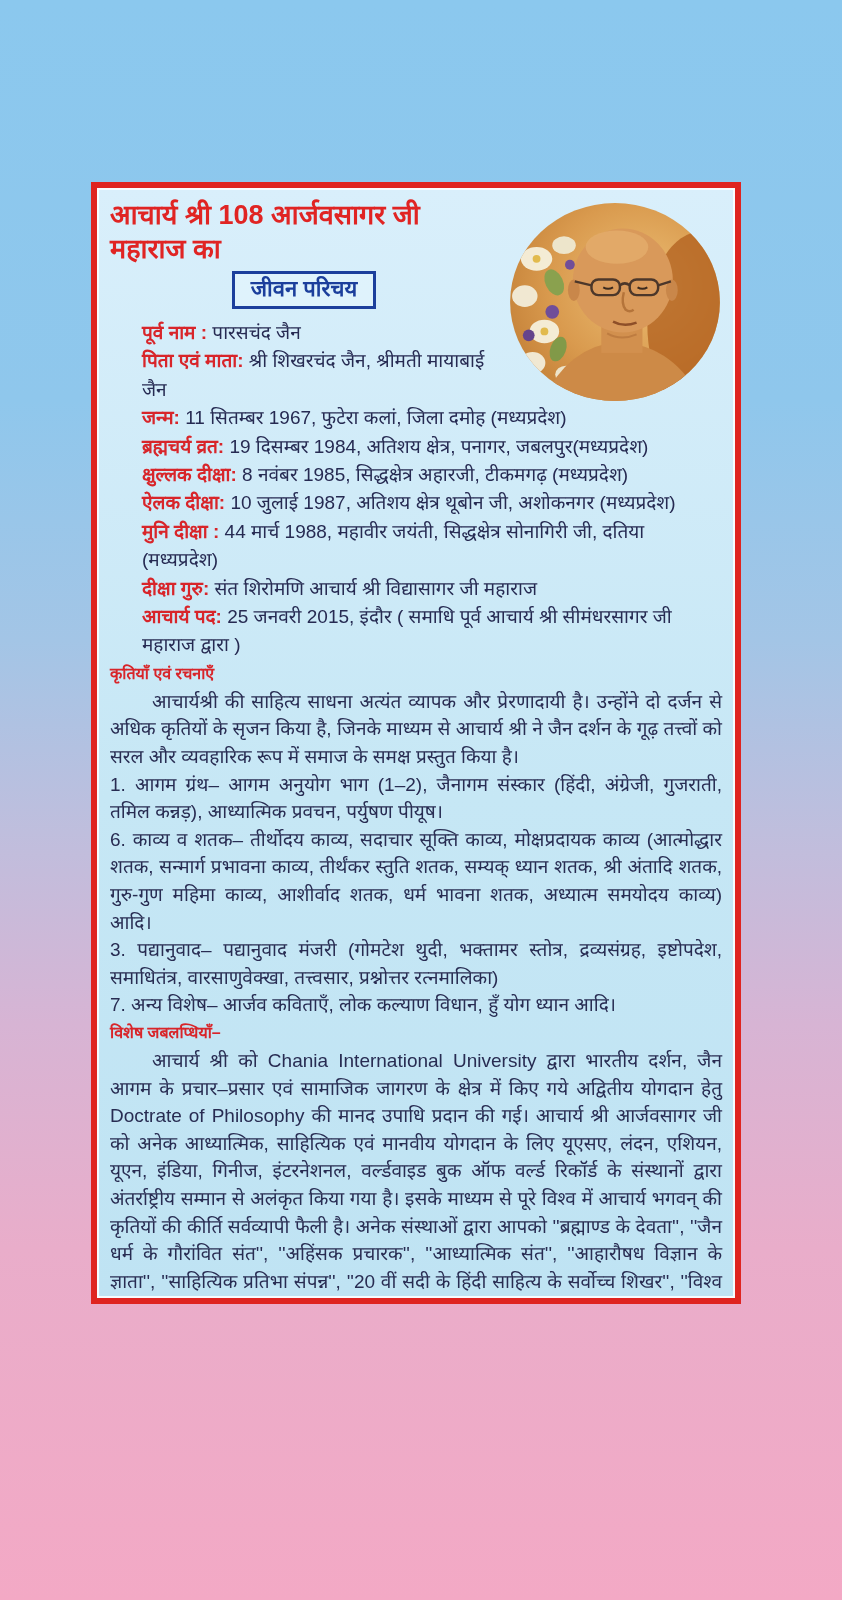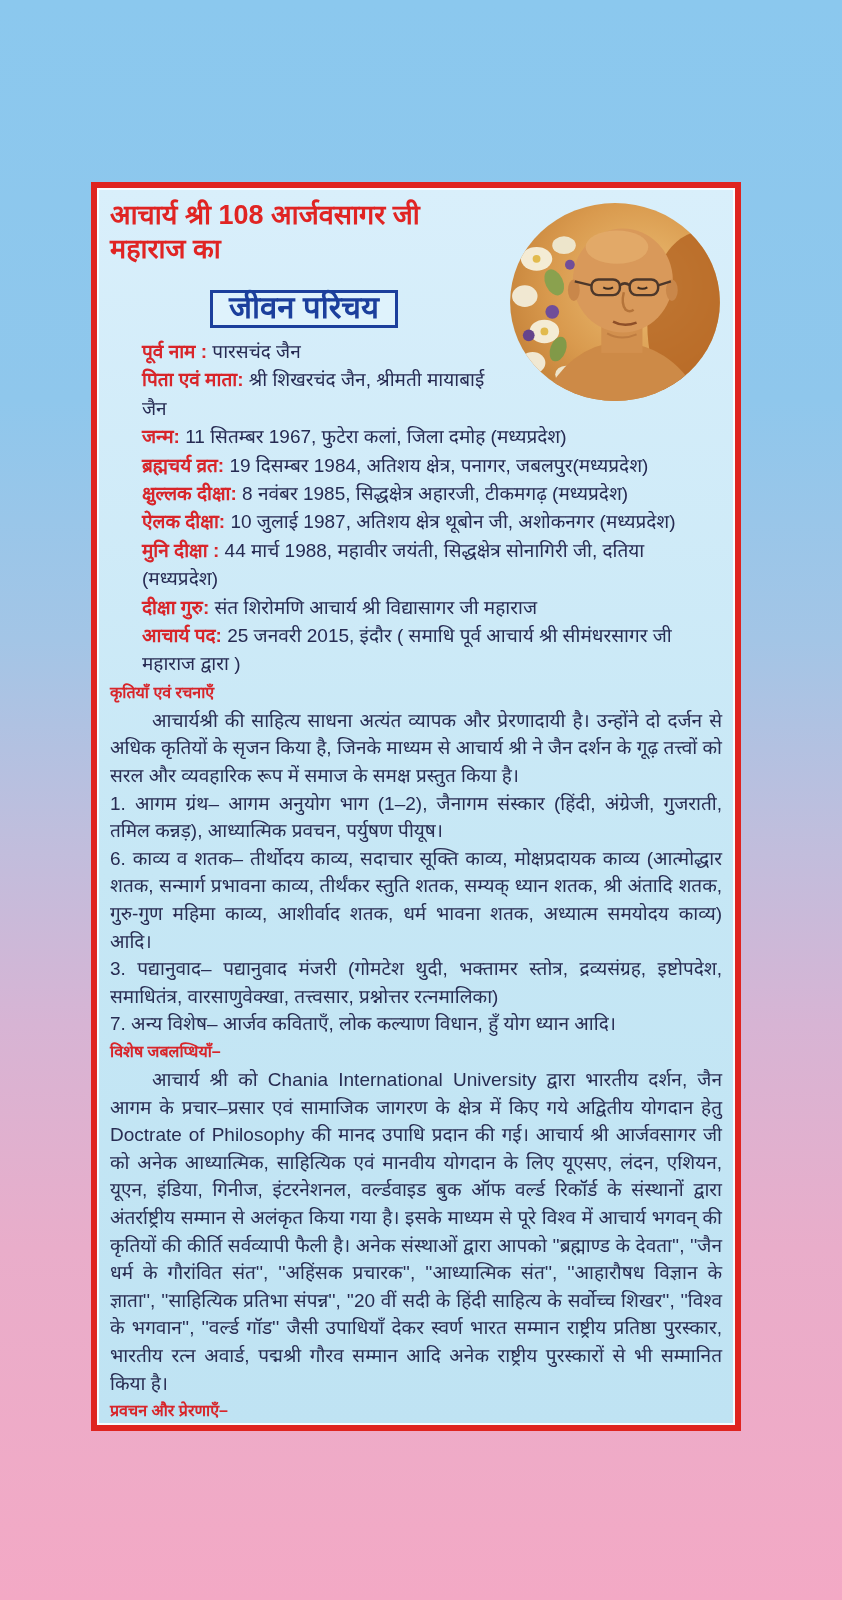--- a/index.html
+++ b/index.html
@@ -4,38 +4,37 @@
 <style>
   html,body { margin:0; padding:0; }
   body {
     width:842px; height:1600px; position:relative; overflow:hidden;
     font-family:"Liberation Sans","DejaVu Sans",sans-serif;
     background:linear-gradient(180deg,
       #8bc8ee 0%, #8fc7ec 25%, #a3c5e6 40%, #bfbedd 52%,
       #d7b4d4 64%, #e9adca 78%, #f3a9c5 100%);
   }
   .doc-box {
-    position:absolute; left:91px; top:182px; width:650px; height:1249px;
+    position:absolute; left:91px; top:182px; width:650px; height:1122px;
     box-sizing:border-box; border:6px solid #df2420;
     background:linear-gradient(180deg,#d9effb 0%, #c6e7f5 55%, #bfe3f3 100%);
     box-shadow:inset 0 0 0 2px rgba(255,255,255,0.85);
     overflow:hidden;
   }
   .doc-inner { padding:8px 13px 6px 13px; color:#282c52; font-size:19px; line-height:27.6px; }
   .photo-wrap { float:right; width:214px; height:200px; margin:6px 0 2px 10px; }
   .photo-wrap svg { display:block; width:100%; height:100%; }
   .title {
     color:#e02423; font-weight:bold; font-size:27px; line-height:34px; padding-top:2px;
   }
   .subtitle-row { text-align:center; margin:5px 0 10px 0; }
   .subtitle {
     display:inline-block; border:3px solid #1c3f9c; color:#1c3f9c;
-    font-weight:bold; font-size:31px; line-height:30px; padding:0 16px 2px 16px;
+    font-weight:bold; font-size:22px; line-height:30px; padding:0 16px 2px 16px;
     background:rgba(235,248,255,0.45);
-    margin-top:19px;
   }
   .info-row { line-height:28.4px;margin-left:32px; }
   .lbl { color:#d8252a; font-weight:bold; }
   .val { color:#262a52; }
   .section-heading { color:#d8252a; font-weight:bold; font-size:16px; line-height:28px; }
   .para { text-align:justify; text-indent:42px; }
   .list-item { text-align:justify; }
 </style>
 </head>
 <body>

